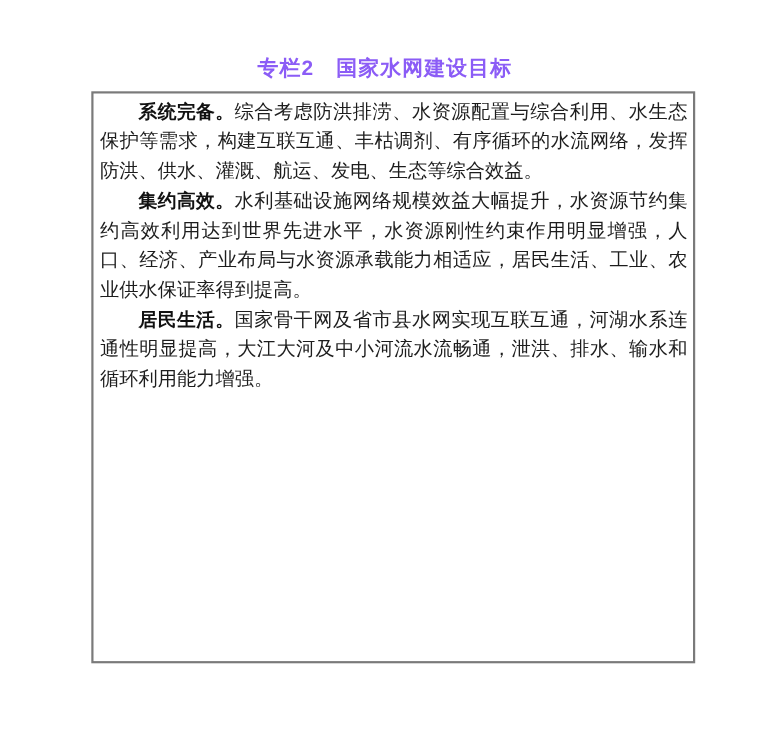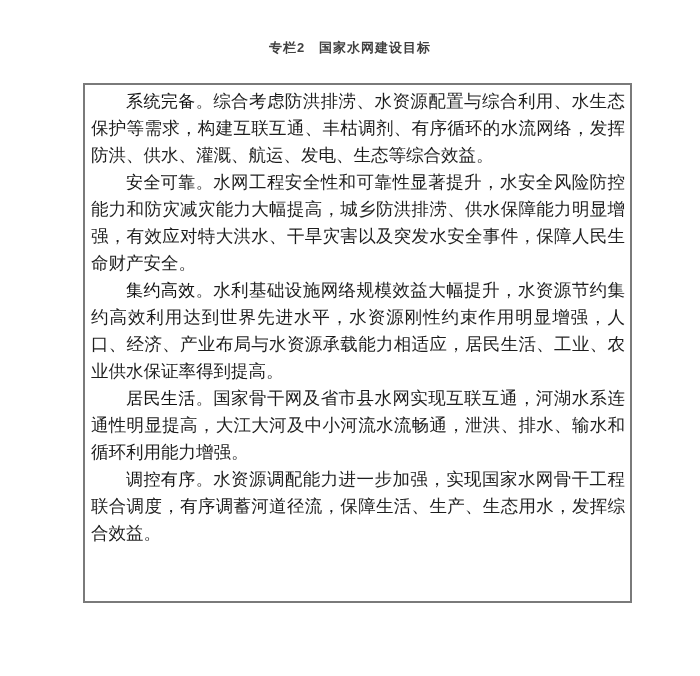--- a/index.html
+++ b/index.html
@@ -8,28 +8,28 @@
     background: #ffffff;
   }
   .page {
     position: relative;
     width: 700px;
     height: 676px;
     background: #ffffff;
     overflow: hidden;
   }
   .page-title {
-    margin: 2px;
+    margin: 12px;
     padding-top: 37px;
     text-align: center;
     font-family: "Liberation Sans", "DejaVu Sans", sans-serif;
     font-weight: bold;
-    font-size: 13px;
+    font-size: 19px;
     letter-spacing: 1px;
-    color: #404040;
+    color: #8b5cf6;
   }
   .column-box {
     position: absolute;
     left: 83px;
     top: 83px;
     width: 549px;
     height: 520px;
     box-sizing: border-box;
     border: 2px solid #7a7a7a;
     padding: 3px 5px 8px 6px;
@@ -38,50 +38,44 @@
   .para {
     margin: 0;
     text-indent: 2em;
     text-align: justify;
     font-family: "Liberation Serif", "DejaVu Serif", serif;
     font-size: 17.5px;
     line-height: 27px;
     color: #1d1d1d;
   }
   .lead {
-    font-weight: normal;
+    font-weight: bold;
     font-family: "Liberation Sans", "DejaVu Sans", sans-serif;
     font-size: 17px;
     color: #111111;
   }
 </style>
 </head>
 <body>
 
 <div class="page">
 
   <h1 class="page-title">专栏2　国家水网建设目标</h1>
 
   <div class="column-box">
 
     <p class="para">
       <span class="lead">系统完备。</span><span>综合考虑防洪排涝、水资源配置与综合利用、水生态保护等需求，构建互联互通、丰枯调剂、有序循环的水流网络，发挥防洪、供水、灌溉、航运、发电、生态等综合效益。</span>
     </p>
 
-    <p class="para">
-      <span class="lead">安全可靠。</span><span>水网工程安全性和可靠性显著提升，水安全风险防控能力和防灾减灾能力大幅提高，城乡防洪排涝、供水保障能力明显增强，有效应对特大洪水、干旱灾害以及突发水安全事件，保障人民生命财产安全。</span>
-    </p>
 
     <p class="para">
       <span class="lead">集约高效。</span><span>水利基础设施网络规模效益大幅提升，水资源节约集约高效利用达到世界先进水平，水资源刚性约束作用明显增强，人口、经济、产业布局与水资源承载能力相适应，居民生活、工业、农业供水保证率得到提高。</span>
     </p>
 
 
     <p class="para">
       <span class="lead">居民生活。</span><span>国家骨干网及省市县水网实现互联互通，河湖水系连通性明显提高，大江大河及中小河流水流畅通，泄洪、排水、输水和循环利用能力增强。</span>
     </p>
 
-    <p class="para">
-      <span class="lead">调控有序。</span><span>水资源调配能力进一步加强，实现国家水网骨干工程联合调度，有序调蓄河道径流，保障生活、生产、生态用水，发挥综合效益。</span>
-    </p>
 
   </div>
 </div>
 
 </body></html>

